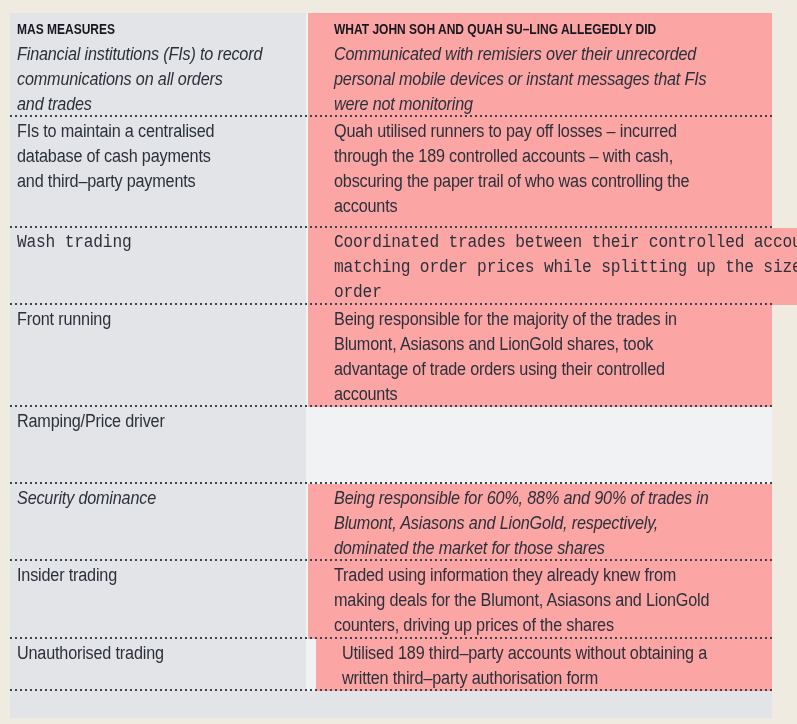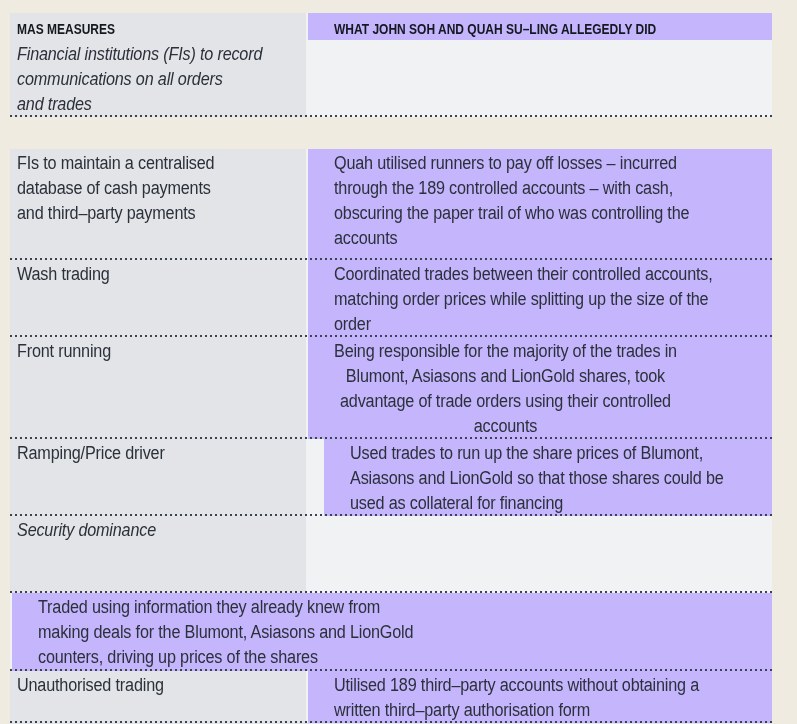--- a/index.html
+++ b/index.html
@@ -27,21 +27,21 @@
   }
   .cell-left {
     width:296px; flex:0 0 296px;
     background:#e3e4e8;
     padding:2px 4px 0 7px;
     box-sizing:border-box;
   }
   .cell-right {
     flex:1;
     margin-left:2px;
-    background:#c4b5fd;
+    background:#fca5a5;
     padding:2px 4px 0 26px;
     box-sizing:border-box;
   }
   .txt {
     display:block;
     width:max-content;
     white-space:pre-line;
     transform:scaleX(0.9);
     transform-origin:0 0;
     font-size:18px;
@@ -54,27 +54,27 @@
   .header-row .cell-right { padding-top:7px; }
   .header-row .txt {
     font-weight:bold;
     font-size:15px;
     line-height:17px;
     letter-spacing:0;
     transform:scaleX(0.8);
     color:#14181f;
   }
   .r1 { min-height:77px;font-style:italic; }
-  .r2 { min-height:111px;margin-top:32px; }
-  .r3 { min-height:77px; }
-  .r4 { min-height:102px;text-align:center; }
+  .r2 { min-height:111px; }
+  .r3 { min-height:77px;font-family:Liberation Mono, monospace; }
+  .r4 { min-height:102px; }
   .r5 { min-height:77px;gap:16px; }
   .r6 { min-height:77px;font-style:italic; }
   .r7 { min-height:78px; }
-  .r8 { min-height:50px; }
+  .r8 { min-height:50px;gap:8px; }
   .footer-strip {
     height:27px;
     background:#e2e4e8;
   }
 </style>
 </head>
 <body>
 
 <div class="table">
 
@@ -85,20 +85,25 @@
     <div class="cell-right">
       <span class="txt">WHAT JOHN SOH AND QUAH SU–LING ALLEGEDLY DID</span>
     </div>
   </div>
 
   <div class="trow dotted r1">
     <div class="cell-left">
       <span class="txt">Financial institutions (FIs) to record
 communications on all orders
 and trades</span>
+    </div>
+    <div class="cell-right">
+      <span class="txt">Communicated with remisiers over their unrecorded
+personal mobile devices or instant messages that FIs
+were not monitoring</span>
     </div>
   </div>
 
   <div class="trow dotted r2">
     <div class="cell-left">
       <span class="txt">FIs to maintain a centralised
 database of cash payments
 and third–party payments</span>
     </div>
     <div class="cell-right">
@@ -129,34 +134,37 @@
 Blumont, Asiasons and LionGold shares, took
 advantage of trade orders using their controlled
 accounts</span>
     </div>
   </div>
 
   <div class="trow dotted r5">
     <div class="cell-left">
       <span class="txt">Ramping/Price driver</span>
     </div>
-    <div class="cell-right">
-      <span class="txt">Used trades to run up the share prices of Blumont,
-Asiasons and LionGold so that those shares could be
-used as collateral for financing</span>
-    </div>
   </div>
 
   <div class="trow dotted r6">
     <div class="cell-left">
       <span class="txt">Security dominance</span>
     </div>
+    <div class="cell-right">
+      <span class="txt">Being responsible for 60%, 88% and 90% of trades in
+Blumont, Asiasons and LionGold, respectively,
+dominated the market for those shares</span>
+    </div>
   </div>
 
   <div class="trow dotted r7">
+    <div class="cell-left">
+      <span class="txt">Insider trading</span>
+    </div>
     <div class="cell-right">
       <span class="txt">Traded using information they already knew from
 making deals for the Blumont, Asiasons and LionGold
 counters, driving up prices of the shares</span>
     </div>
   </div>
 
   <div class="trow dotted r8">
     <div class="cell-left">
       <span class="txt">Unauthorised trading</span>

